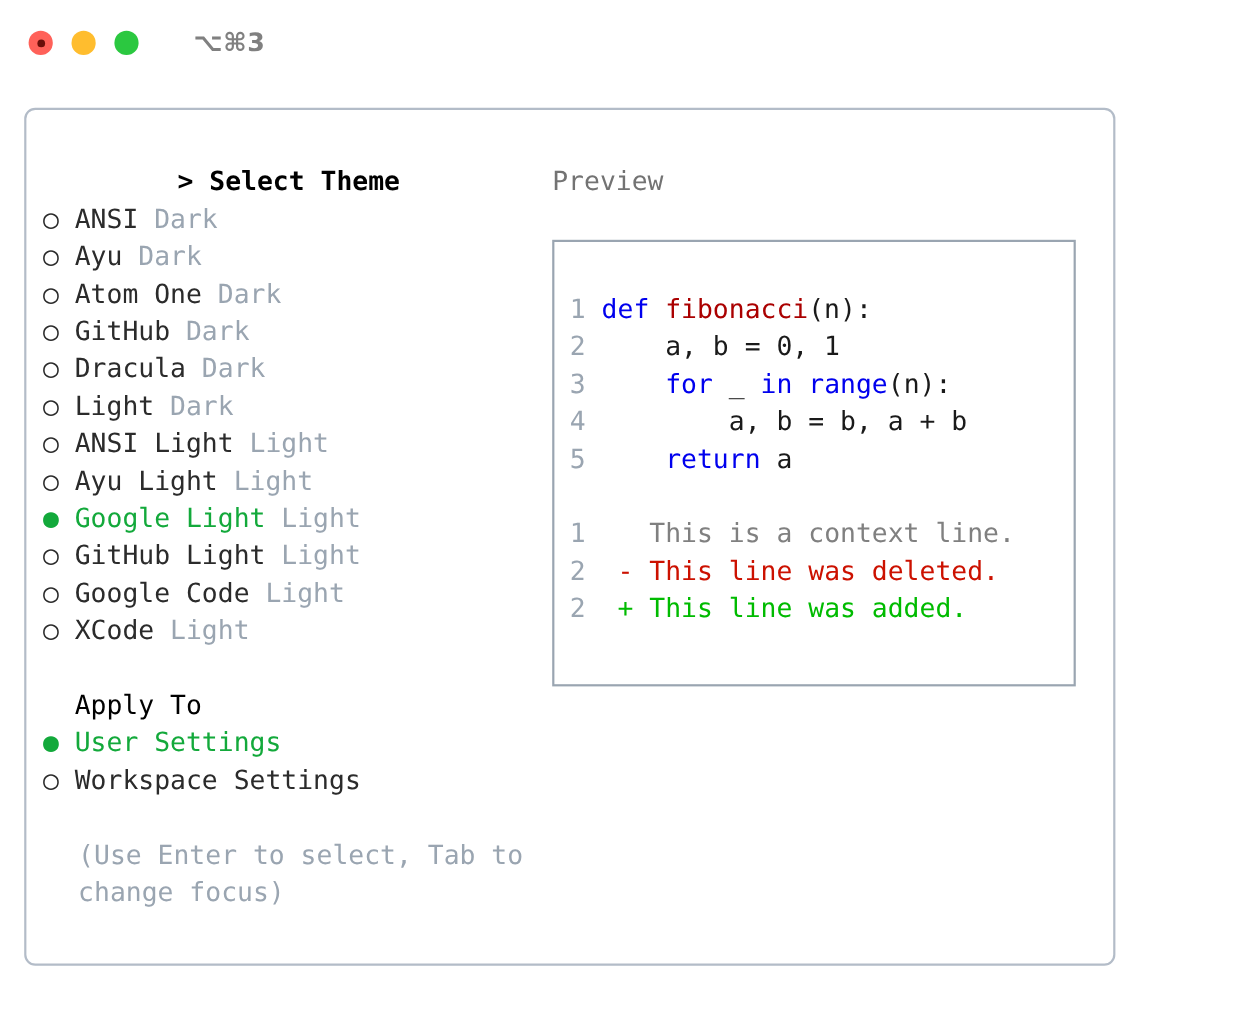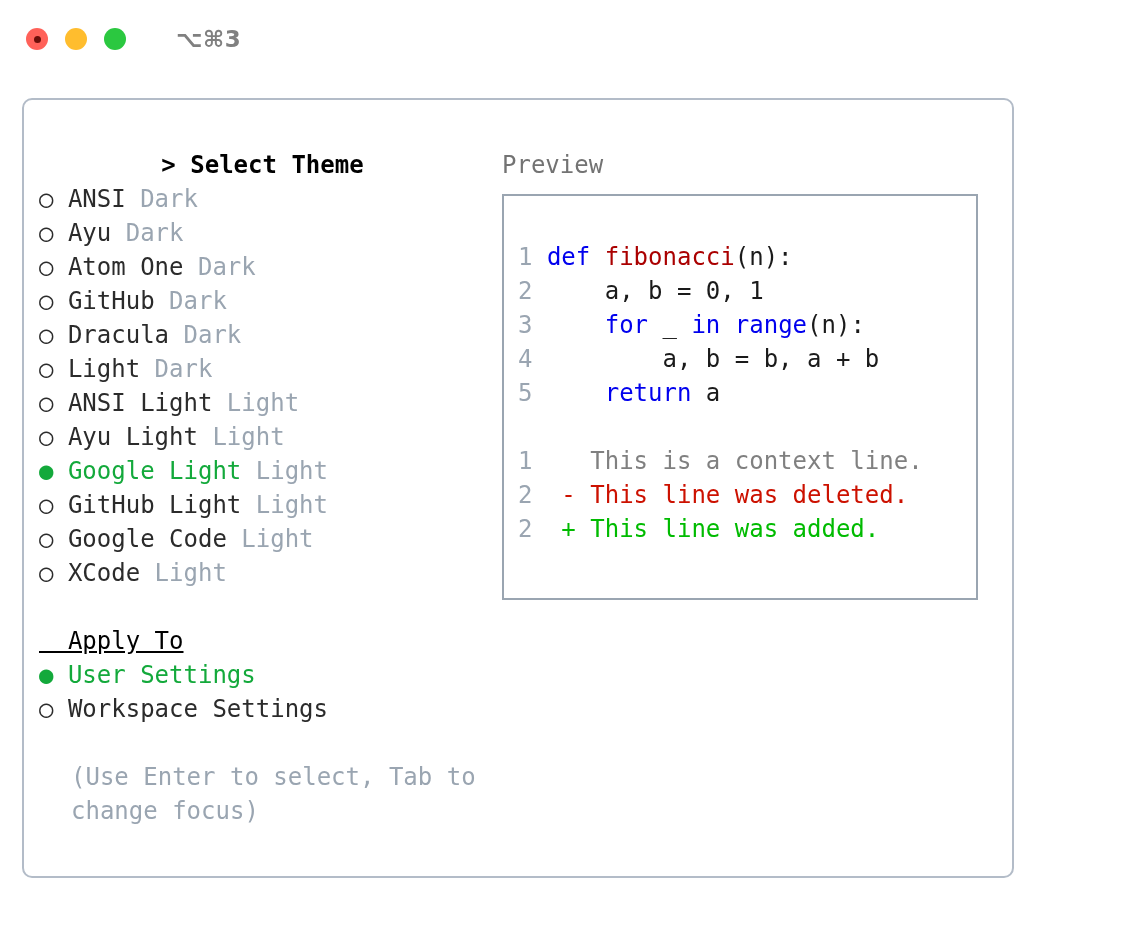--- a/index.html
+++ b/index.html
@@ -127,21 +127,20 @@
     color: #9aa5b1;
   }
 
   .section-gap { height: 34px; }
 
   .apply-header {
     font-size: 24px;
     color: #000000;
     line-height: 34px;
     white-space: pre;
-    text-decoration: underline;
   }
 
   .help-gap { height: 34px; }
   .help-text {
     font-size: 24px;
     line-height: 34px;
     color: #9aa5b1;
     width: 410px;
     white-space: pre-wrap;
     word-break: break-word;
@@ -149,21 +148,21 @@
   }
 
   
   .preview-title {
     font-size: 24px;
     color: #737373;
     line-height: 34px;
     white-space: pre;
   }
   .preview-box {
-    margin-top: 12px;
+    margin-top: 36px;
     width: 476px;
     height: 406px;
     border: 2px solid #9aa5b1;
     box-sizing: border-box;
     background: #ffffff;
     padding: 44px 0 0 14px;
   }
   .code-line {
     font-size: 24px;
     line-height: 34px;

